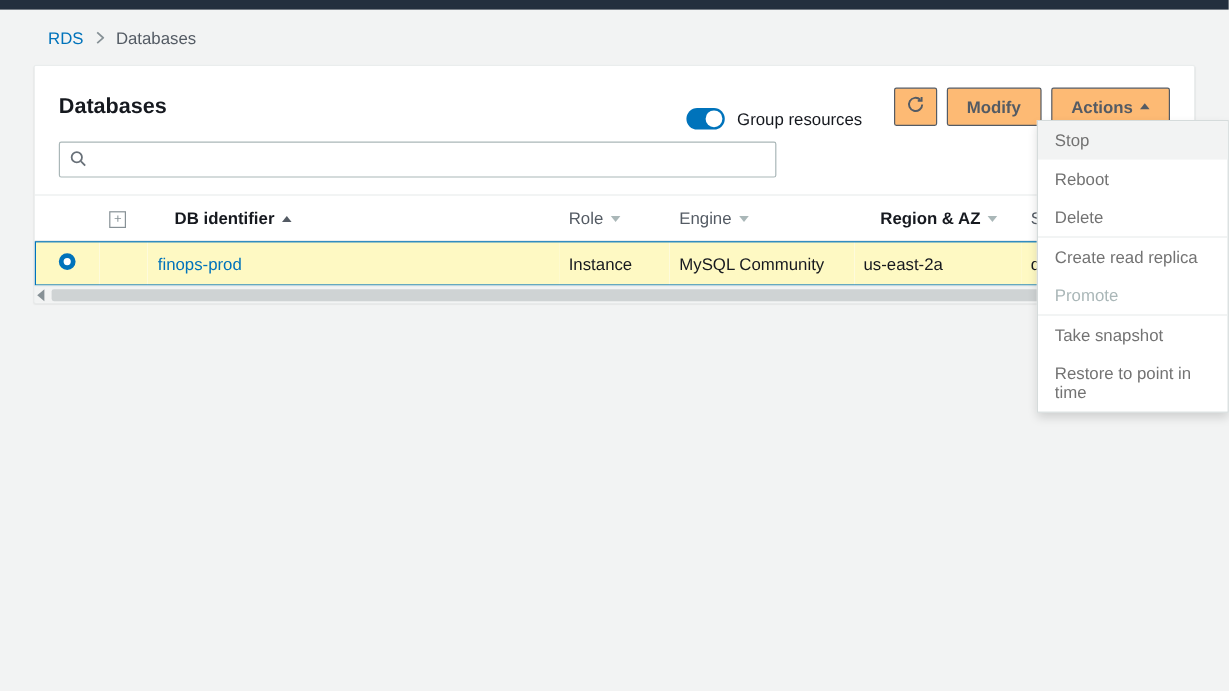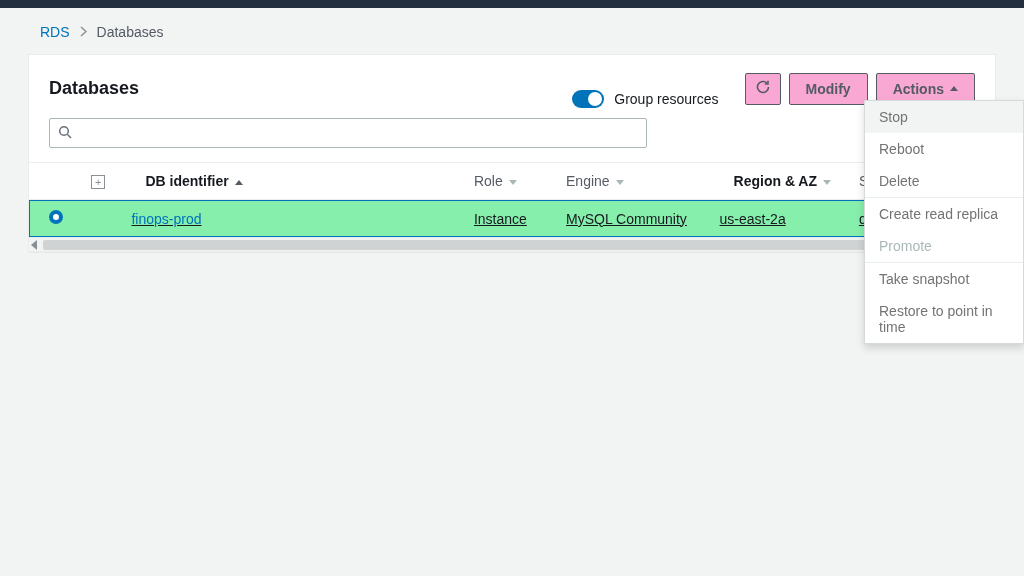--- a/index.html
+++ b/index.html
@@ -10,37 +10,37 @@
   .breadcrumb a { color: #0073bb; text-decoration: none; }
   .breadcrumb .sep { color: #687078; }
   .breadcrumb .current { color: #545b64; }
   .panel { background: #fff; border: 1px solid #eaeded; box-shadow: 0 1px 1px rgba(0,0,0,0.05); border-radius: 2px; }
   .panel-header { display: flex; align-items: center; padding: 14px 20px 10px 20px; }
   .panel-title { font-size: 18px; font-weight: 700; color: #16191f; flex: 0 0 auto; }
   .spacer { flex: 1 1 auto; }
   .toggle-wrap { display: flex; align-items: center; gap: 10px; margin-right: 18px; margin-top: 21px; }
   .toggle { position: relative; width: 32px; height: 18px; background: #0073bb; border-radius: 9px; }
   .toggle-knob { position: absolute; top: 2px; right: 2px; width: 14px; height: 14px; background: #fff; border-radius: 50%; }
-  .btn { background: #f9a8d4; border: 1px solid #545b64; border-radius: 2px; padding: 5px 16px; font-size: 14px; color: #545b64; font-weight: 600; cursor: pointer; display: inline-flex; align-items: center; gap: 6px; margin-left: 8px; height: 32px; }
+  .btn { background: #fdba74; border: 1px solid #545b64; border-radius: 2px; padding: 5px 16px; font-size: 14px; color: #545b64; font-weight: 600; cursor: pointer; display: inline-flex; align-items: center; gap: 6px; margin-left: 8px; height: 32px; }
   .btn.icon-only { padding: 5px 9px; }
   .btn .tri-up { width: 0; height: 0; border-left: 4px solid transparent; border-right: 4px solid transparent; border-bottom: 5px solid #545b64; }
   .filter-row { padding: 0 20px 14px 20px; }
   .filter-input { display: flex; align-items: center; border: 1px solid #aab7b8; border-radius: 2px; width: 598px; height: 30px; padding: 0 8px; }
   .filter-input input { border: none; outline: none; flex: 1; font-size: 14px; font-style: italic; color: #687078; background: transparent; }
   .filter-input svg { margin-right: 6px; }
 
   .table-wrap { border-top: 1px solid #eaeded; }
   table { border-collapse: collapse; width: 100%; table-layout: fixed; }
   th, td { text-align: left; padding: 10px 8px; font-size: 14px; white-space: nowrap; overflow: hidden; text-overflow: ellipsis; }
   th { color: #545b64; font-weight: 400; border-bottom: 1px solid #eaeded; }
   th.sortable .sort-up { width:0;height:0;border-left:4px solid transparent;border-right:4px solid transparent;border-bottom:5px solid #545b64; display:inline-block; margin-left:6px; vertical-align:middle;}
   th .filter-tri { width:0;height:0;border-left:4px solid transparent;border-right:4px solid transparent;border-top:5px solid #aab7b8; display:inline-block; margin-left:6px; vertical-align:middle;}
   th .col-label { color:#545b64; }
   th .bold { font-weight:700; color:#16191f;margin-left:14px; }
-  tbody tr.selected { background: #86efac; outline: 1px solid #0073bb; outline-offset: -1px; text-decoration: underline; }
+  tbody tr.selected { background: #fef9c3; outline: 1px solid #0073bb; outline-offset: -1px; }
   .col-radio { width: 46px; text-align:center; }
   .col-expand { width: 34px; }
   .col-id { width: 290px; }
   .col-role { width: 78px; }
   .col-engine { width: 130px; }
   .col-region { width: 118px; }
   .col-size { width: 92px; }
   .col-status { width: 30px; }
   .radio { width: 14px; height: 14px; border-radius:50%; border: 4px solid #0073bb; background:#fff; display:inline-block; }
   .expand-box { width:14px; height:14px; border:1px solid #879196; display:inline-flex; align-items:center; justify-content:center; font-size:11px; color:#879196; }

